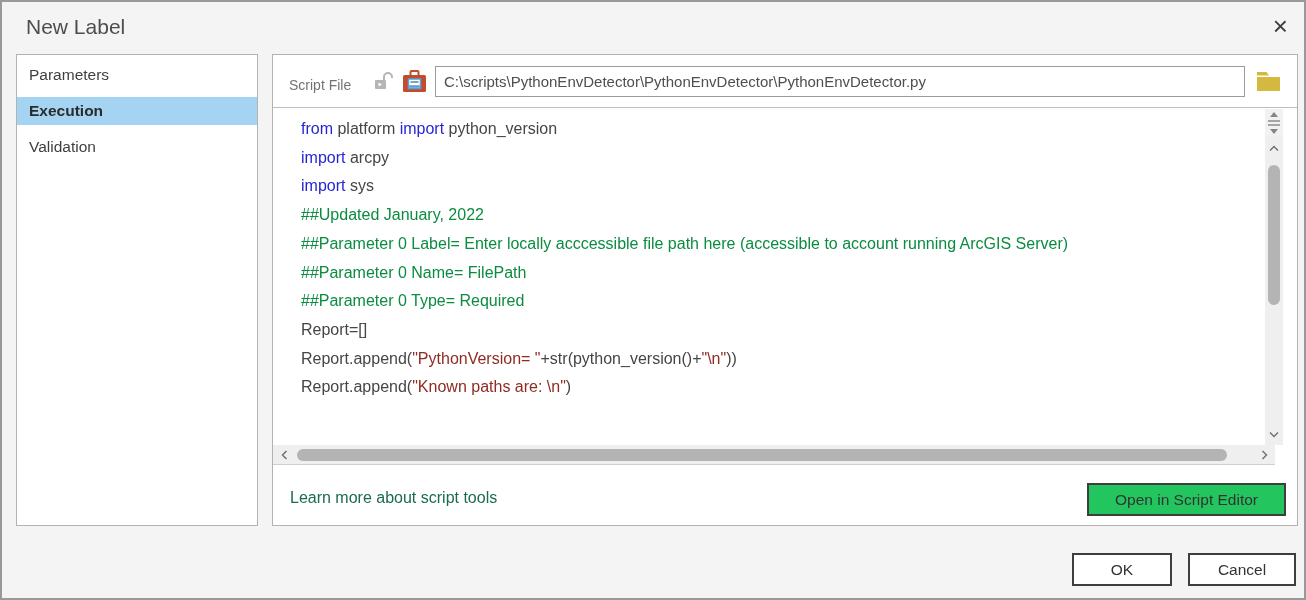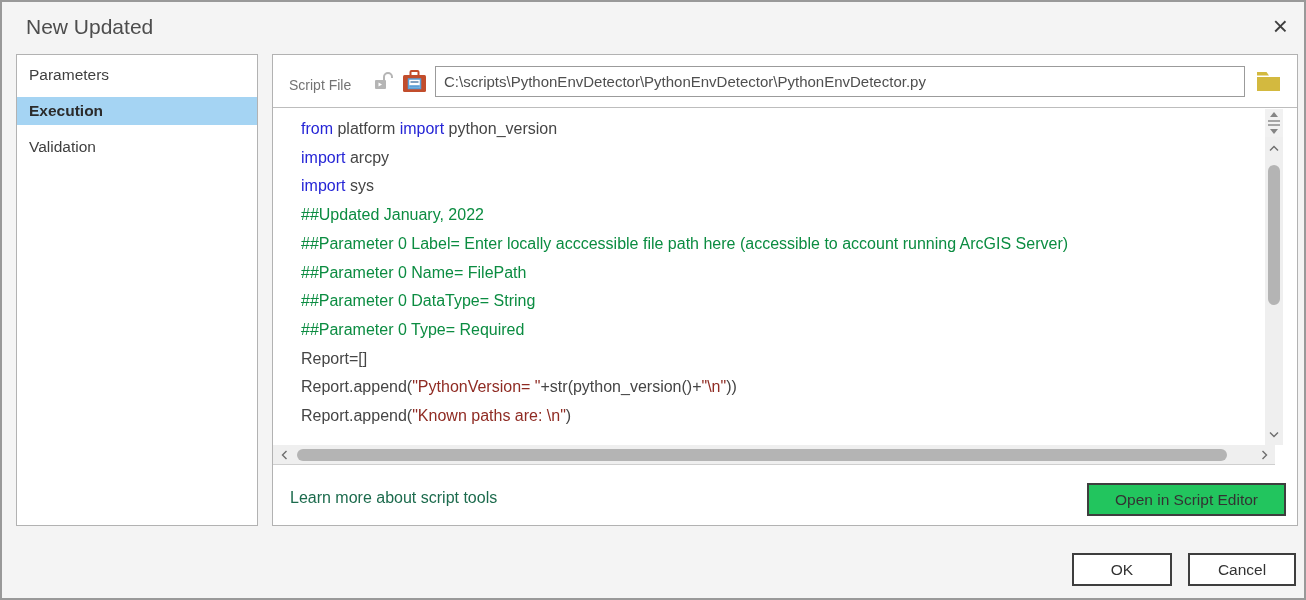--- a/index.html
+++ b/index.html
@@ -44,21 +44,21 @@
   .openbtn{position:absolute;left:814px;top:17px;width:199px;height:33px;background:#22c55e;border:2px solid var(--btnborder);font-family:"Liberation Sans",sans-serif;font-size:15.5px;color:#333;cursor:pointer;}
   .actbtn{position:absolute;top:551px;height:33px;background:#fff;border:2px solid var(--btnborder);font-family:"Liberation Sans",sans-serif;font-size:15.5px;color:#333;cursor:pointer;}
   .okbtn{left:1070px;width:100px;}
   .cancelbtn{left:1186px;width:108px;}
 </style>
 </head>
 <body>
 
 <div class="dialog">
 
-  <div class="title">New Updated</div>
+  <div class="title">New Label</div>
   <div class="close">×</div>
 
   <div class="panel sidebar">
       <div class="side-item">Parameters</div>
       <div class="side-item selected">Execution</div>
       <div class="side-item">Validation</div>
     </div>
 
   <div class="panel main">
 
@@ -93,21 +93,20 @@
       </span>
     </div>
 
     <div class="codearea">
         <div class="code-line"><span class="tk-k">from</span><span class="tk-p"> platform </span><span class="tk-k">import</span><span class="tk-p"> python_version</span></div>
         <div class="code-line"><span class="tk-k">import</span><span class="tk-p"> arcpy</span></div>
         <div class="code-line"><span class="tk-k">import</span><span class="tk-p"> sys</span></div>
         <div class="code-line"><span class="tk-c">##Updated January, 2022</span></div>
         <div class="code-line"><span class="tk-c">##Parameter 0 Label= Enter locally acccessible file path here (accessible to account running ArcGIS Server)</span></div>
         <div class="code-line"><span class="tk-c">##Parameter 0 Name= FilePath</span></div>
-        <div class="code-line"><span class="tk-c">##Parameter 0 DataType= String</span></div>
         <div class="code-line"><span class="tk-c">##Parameter 0 Type= Required</span></div>
         <div class="code-line"><span class="tk-p">Report=[]</span></div>
         <div class="code-line"><span class="tk-p">Report.append(</span><span class="tk-s">"PythonVersion= "</span><span class="tk-p">+str(python_version()+</span><span class="tk-s">"\n"</span><span class="tk-p">))</span></div>
         <div class="code-line"><span class="tk-p">Report.append(</span><span class="tk-s">"Known paths are: \n"</span><span class="tk-p">)</span></div>
       </div>
 
     <div class="vcol">
       <div class="splitter">
         <svg width="14" height="24" viewBox="0 0 14 24">
           <path d="M7 1 L11 6 H3 Z" fill="#858585"></path>

